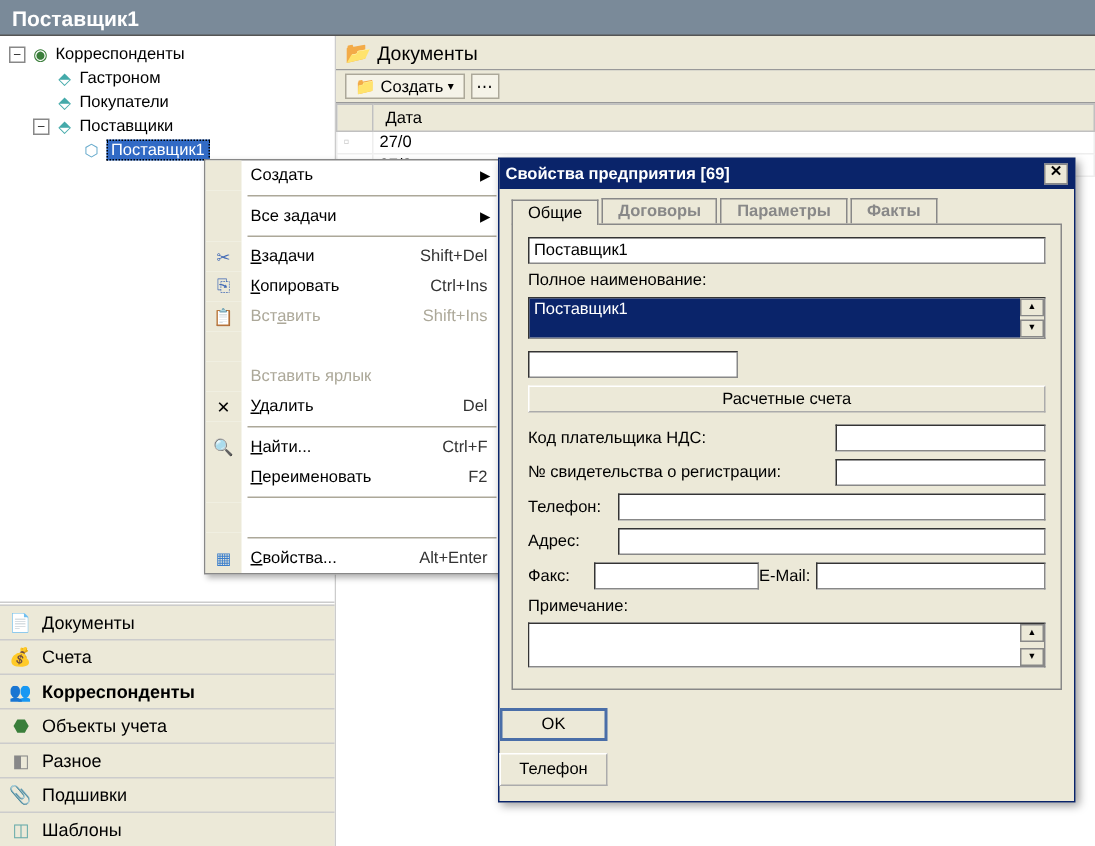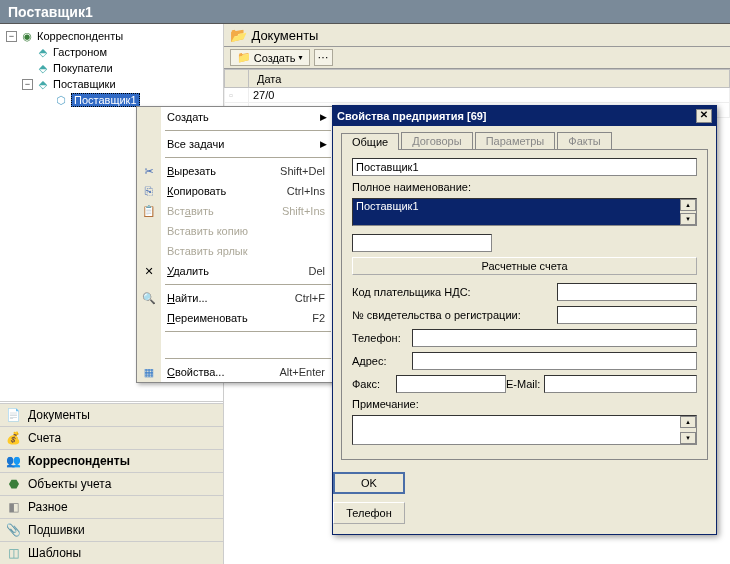--- a/index.html
+++ b/index.html
@@ -44,21 +44,21 @@
 .ctx-sep .line { flex: 1; border-top: 1px solid #aca899; margin: 3px 4px; }
 
 
 .dialog { position: absolute; left: 332px; top: 105px; width: 385px; height: 430px; background: #ece9d8; border: 1px solid #0a246a; box-shadow: 2px 2px 6px rgba(0,0,0,.4); z-index: 100; display: flex; flex-direction: column; }
 .dlg-title { background: #0a246a; color: #fff; font-weight: bold; font-size: 11px; padding: 3px 4px; display: flex; align-items: center; }
 .dlg-title-txt { flex: 1; }
 .dlg-close { width: 16px; height: 14px; background: #ece9d8; border: 1px solid #888; color: #000; font-size: 10px; line-height: 10px; text-align: center; font-weight: bold; cursor: pointer; }
 .dlg-tabs { display: flex; padding: 6px 8px 0 8px; }
 .dlg-tab { padding: 2px 10px; border: 1px solid #888; border-bottom: none; margin-right: 2px; font-size: 11px; background: #ece9d8; cursor: pointer; }
 .dlg-tab.active { background: #ece9d8; position: relative; top: 1px; border-top: 2px solid #ece9d8; border-top: 1px solid #888; }
-.dlg-tab.inactive { color: #888; }
+.dlg-tab.inactive { color: #888; font-weight: bold; }
 .dlg-body { margin: 0 8px 8px 8px; border: 1px solid #888; flex: 1; background: #ece9d8; padding: 8px 10px; }
 .fld-row { display: flex; align-items: center; margin-bottom: 5px; }
 .fld-lbl { font-size: 11px; margin-right: 4px; }
 .fld-input { border: 1px inset #888; background: #fff; height: 18px; padding: 1px 3px; font-size: 11px; }
 .fld-ta { border: 1px inset #888; background: #fff; width: 100%; }
 .ta-wrap { position: relative; display: flex; }
 .ta-text { flex: 1; background: #0a246a; color: #fff; padding: 1px 3px; font-size: 11px; }
 .ta-scroll { width: 16px; background: #ece9d8; display: flex; flex-direction: column; }
 .ta-scroll-btn { height: 12px; border: 1px solid #888; background: #ece9d8; font-size: 7px; text-align: center; line-height: 9px; }
 .ta-scroll-mid { flex: 1; background: #ece9d8; }
@@ -187,40 +187,39 @@
     <span class="ctx-arrow">▶</span>
   </div>
   <div class="ctx-sep">
       <div class="ctx-ico-cell" style="height:7px"></div>
       <div class="line"></div>
     </div>
   <div class="ctx-item">
     <div class="ctx-ico-cell">
         <span>✂</span>
       </div>
-    <span class="ctx-txt"><span class="u">В</span><span>ырезать</span></span>
+    <span class="ctx-txt"><span class="u">В</span><span>задачи</span></span>
     <span class="ctx-hotkey">Shift+Del</span>
   </div>
   <div class="ctx-item">
     <div class="ctx-ico-cell">
         <span>⎘</span>
       </div>
     <span class="ctx-txt"><span class="u">К</span>опировать</span>
     <span class="ctx-hotkey">Ctrl+Ins</span>
   </div>
   <div class="ctx-item disabled">
     <div class="ctx-ico-cell">
         <span style="color:#aaa">📋</span>
       </div>
     <span class="ctx-txt">Вст<span class="u">а</span>вить</span>
     <span class="ctx-hotkey">Shift+Ins</span>
   </div>
   <div class="ctx-item disabled">
     <div class="ctx-ico-cell"></div>
-    <span class="ctx-txt">Вставить копию</span>
   </div>
   <div class="ctx-item disabled">
     <div class="ctx-ico-cell"></div>
     <span class="ctx-txt">Вставить ярлык</span>
   </div>
   <div class="ctx-item">
     <div class="ctx-ico-cell">
         <span style="color:#000">✕</span>
       </div>
     <span class="ctx-txt"><span class="u">У</span>далить</span>

